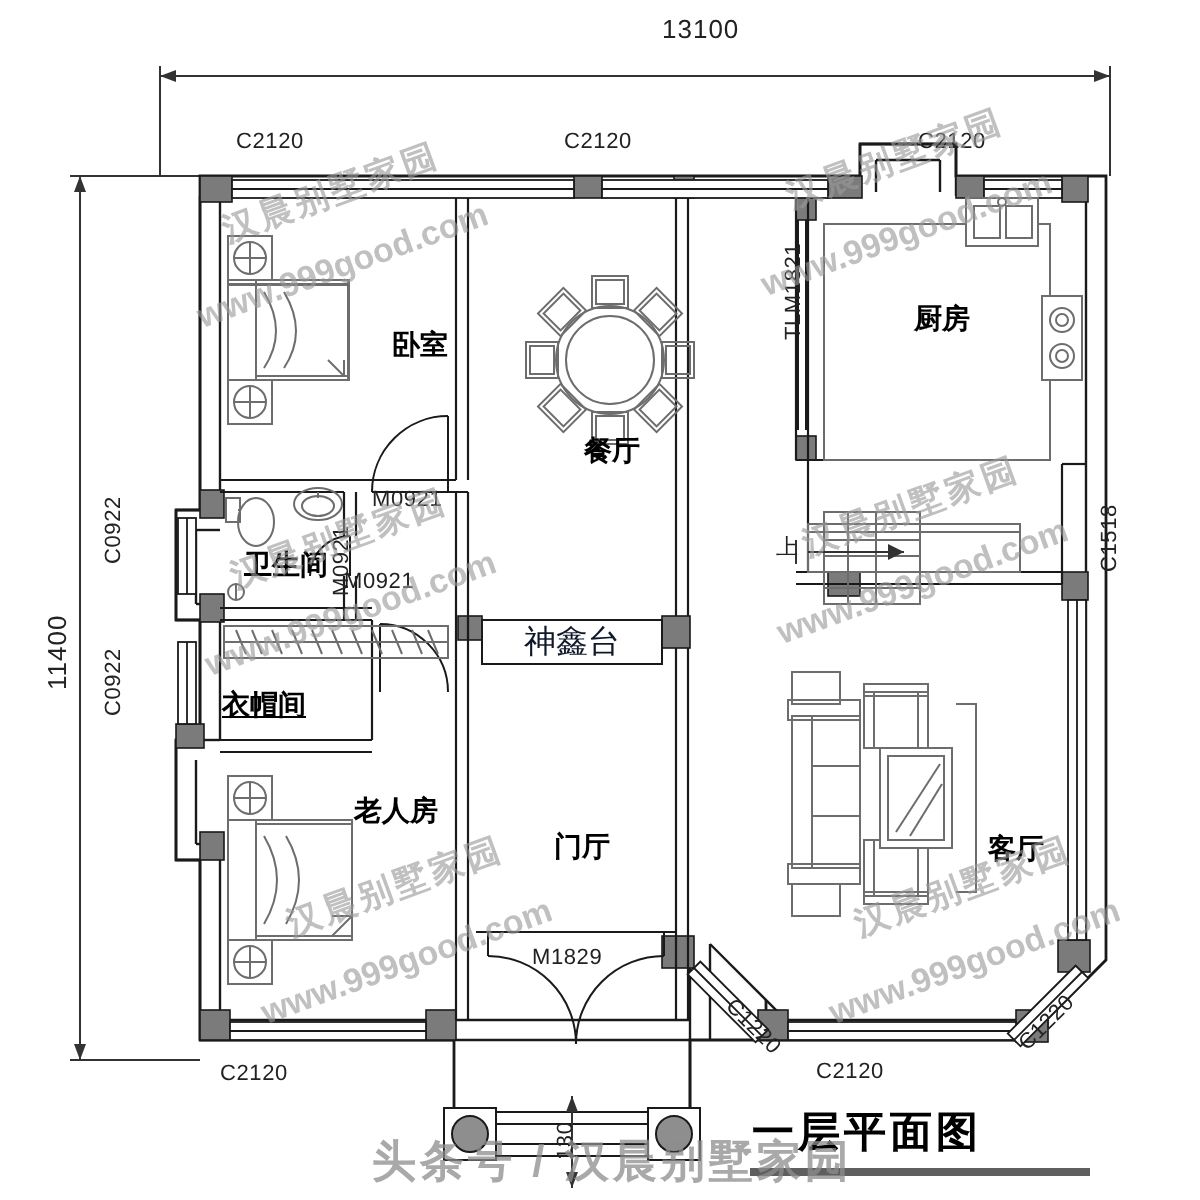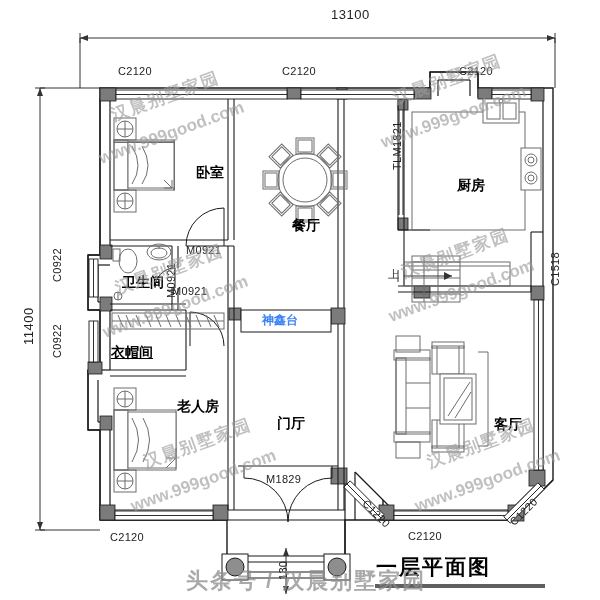--- a/index.html
+++ b/index.html
@@ -7,21 +7,21 @@
     width:600px;height:600px;position:relative;overflow:hidden;
     font-family:"Liberation Sans","DejaVu Sans",sans-serif;
     color:#111;
   }
   #stage{position:absolute;left:0;top:0;width:600px;height:600px;}
   svg{position:absolute;left:0;top:0;}
   .lbl{position:absolute;white-space:nowrap;line-height:1;}
   .dim{font-size:13px;color:#222;letter-spacing:.5px;}
   .dimsm{font-size:11px;color:#222;letter-spacing:.3px;}
   .room{font-size:14px;font-weight:bold;color:#000;}
-  .room-sm{font-size:12px;font-weight:bold;color:#3b82f6;}
+  .room-sm{font-size:16px;font-weight:normal;color:#0f172a;}
   .code{font-size:11px;color:#222;letter-spacing:.3px;}
   .title{font-size:21px;font-weight:bold;color:#000;letter-spacing:2px;}
   .rot90{transform:rotate(-90deg);transform-origin:left top;}
   .wm{
     position:absolute;white-space:nowrap;pointer-events:none;
     color:#9a9a9a;opacity:.62;font-weight:bold;
     transform-origin:left top;
   }
   .wm-cn{font-size:17px;letter-spacing:2px;}
   .wm-url{font-size:17px;letter-spacing:0px;}
@@ -430,21 +430,21 @@
       <rect x="375" y="584" width="170" height="4" fill="#5f5f5f"></rect>
     </g>
   </svg>
 
   <div class="lbl dim" style="left:288px;top:8px;margin-left:43px;">13100</div>
 
   <div class="lbl dim rot90" style="left:22px;top:345px;">11400</div>
 
   <div class="lbl room" style="left:196px;top:165px;">卧室</div>
   <div class="lbl room" style="left:292px;top:172px;margin-top:46px;">餐厅</div>
-  <div class="lbl room" style="left:457px;top:179px;font-family:Liberation Serif, serif;">厨房</div>
+  <div class="lbl room" style="left:457px;top:152px;">厨房</div>
   <div class="lbl room" style="left:122px;top:275px;">卫生间</div>
   <div class="lbl room" style="left:111px;top:345px;text-decoration:underline;">衣帽间</div>
   <div class="lbl room-sm" style="left:262px;top:314px;">神鑫台</div>
   <div class="lbl room" style="left:177px;top:400px;font-family:Liberation Mono, monospace;">老人房</div>
   <div class="lbl room" style="left:277px;top:406px;margin-top:10px;">门厅</div>
   <div class="lbl room" style="left:494px;top:417px;">客厅</div>
 
   <div class="lbl code" style="left:118px;top:66px;">C2120</div>
   <div class="lbl code" style="left:282px;top:66px;">C2120</div>
   <div class="lbl code" style="left:459px;top:66px;">C2120</div>

